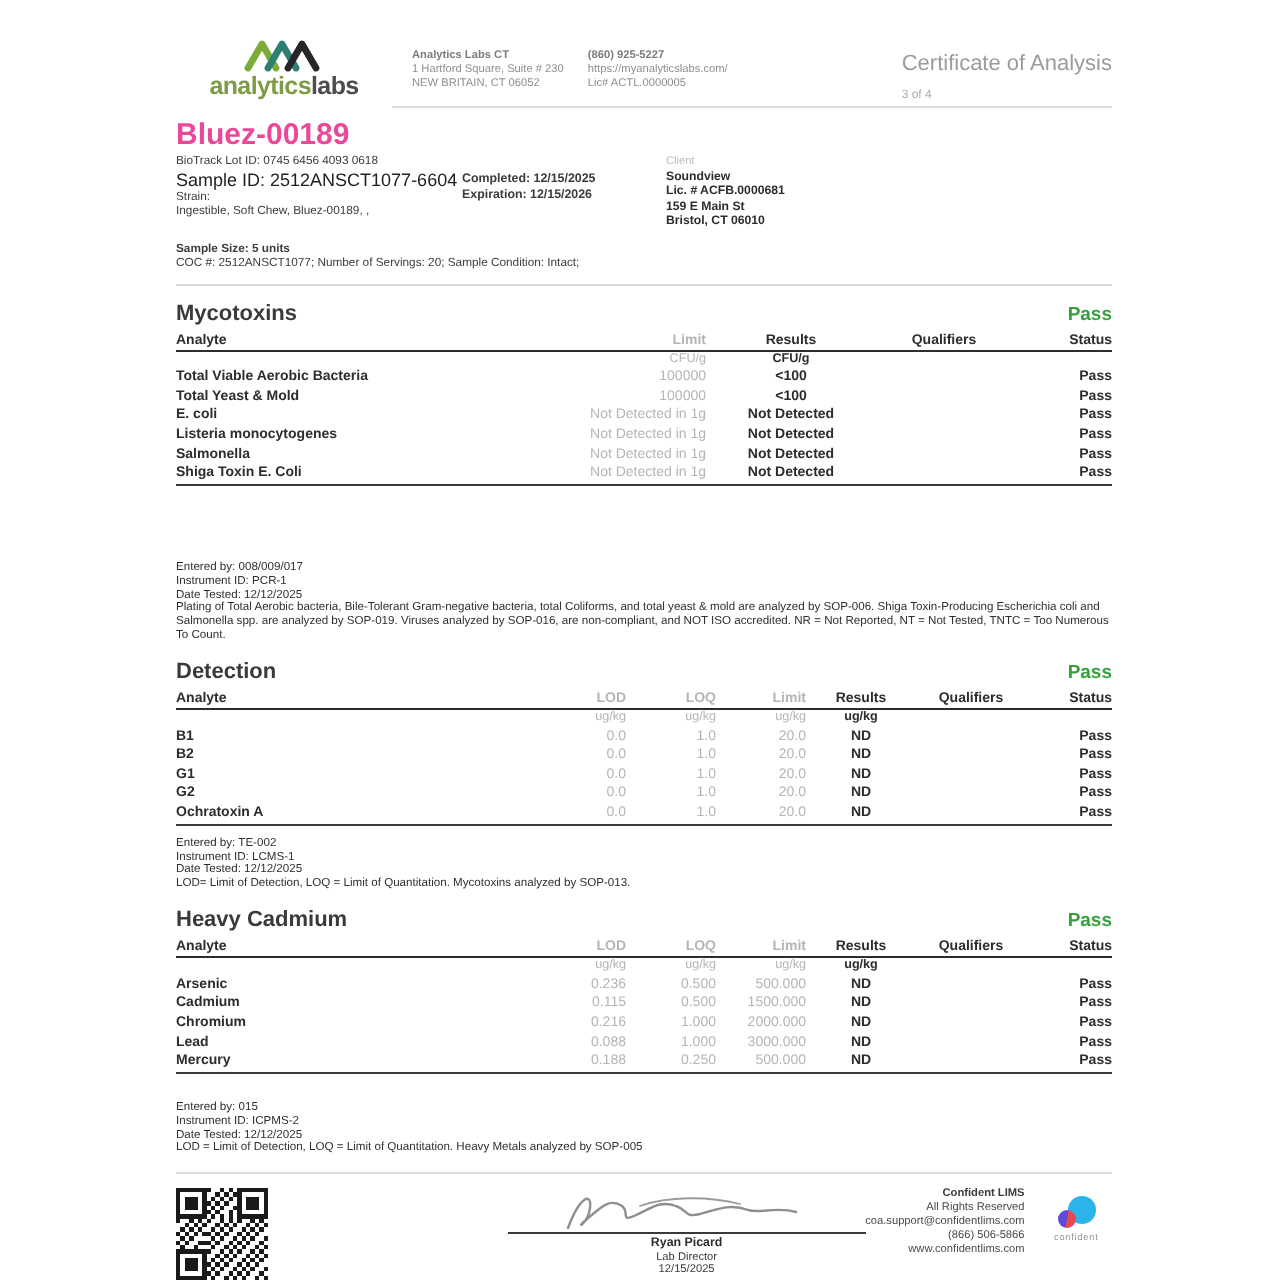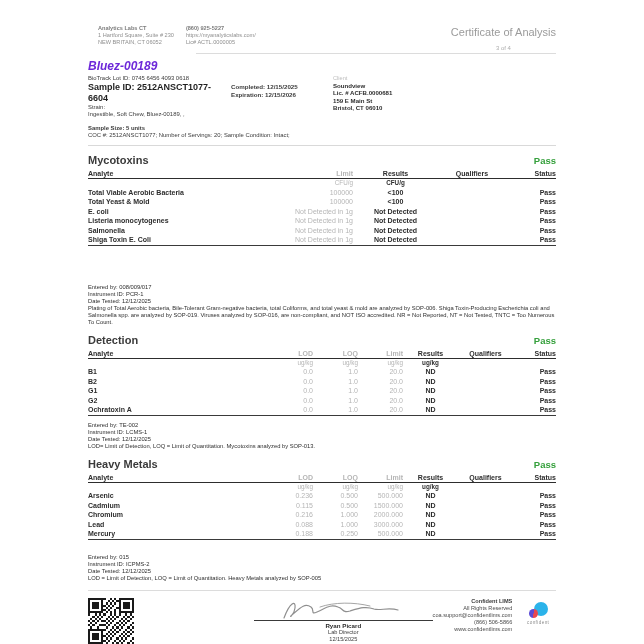--- a/index.html
+++ b/index.html
@@ -10,33 +10,33 @@
   
   .header{display:flex;align-items:flex-start;}
   .logo-block{width:108px;text-align:center;}
   .logo-svg{display:block;margin:0 auto;}
   .wordmark{font-size:12.5px;font-weight:bold;letter-spacing:-0.3px;line-height:13px;}
   .wm-a{color:#7d9c44;}
   .wm-b{color:#4d4d4d;}
   .lab-info{display:flex;gap:12px;margin-left:10px;margin-top:7px;
             font-size:5.6px;line-height:7px;color:#8f8f8f;}
   .lab-info .col div:first-child{color:#7c7c7c;font-weight:bold;}
-  .header-right{margin-left:auto;text-align:center;}
+  .header-right{margin-left:auto;text-align:left;}
   .coa-title{font-size:11px;color:#9b9b9b;margin-top:8px;}
   .page-num{font-size:6px;color:#adadad;margin-top:7px;}
   .header-rule{border-top:1px solid #dcdcdc;margin-left:108px;margin-top:2px;}
 
   
-  .sample-name{font-size:12px;font-weight:bold;color:#6d28d9;margin:5px 0 2px 0;font-style:italic;}
+  .sample-name{font-size:15px;font-weight:bold;color:#ec4899;margin:5px 0 2px 0;}
   .info-row{display:flex;}
   .info-col1{width:143px;}
   .info-col2{width:102px;padding-top:8px;}
   .info-col3{flex:1;}
   .tiny{font-size:5.9px;line-height:7px;color:#3c3c3c;}
-  .sample-id{font-size:9px;font-weight:bold;color:#1f1f1f;line-height:11px;}
+  .sample-id{font-size:9px;font-weight:normal;color:#1f1f1f;line-height:11px;}
   .bold-tiny{font-size:6.2px;font-weight:bold;color:#3c3c3c;line-height:8px;}
   .client-label{font-size:5.6px;color:#bcbcbc;line-height:7px;}
   .client-line{font-size:6.1px;font-weight:bold;color:#2d2d2d;line-height:7.4px;}
   .sample-size{margin-top:7px;font-weight:bold;}
   .divider{border-top:1px solid #d9d9d9;margin-top:6px;}
 
   
   .sec-head{display:flex;justify-content:space-between;align-items:baseline;margin-top:8px;}
   .sec-title{font-size:11px;font-weight:bold;color:#3a3a3a;}
   .sec-status{font-size:9.5px;font-weight:bold;}
@@ -75,20 +75,28 @@
   .cl-small{position:absolute;left:0;bottom:1px;width:9px;height:9px;border-radius:50%;
             background:linear-gradient(100deg,#5b4bd6 48%,#e8484f 52%);}
   .cl-caption{font-size:4.6px;letter-spacing:0.4px;color:#8f8f8f;text-align:center;margin-top:1px;}
 </style>
 </head>
 <body>
 
 <div class="content">
 
   <div class="header">
+    <div class="logo-block">
+      <svg class="logo-svg" width="60" height="19" viewBox="0 0 60 19">
+        <path d="M12 16 L19 4 L26 16" stroke="#7cab39" stroke-width="3.4" fill="none" stroke-linecap="round" stroke-linejoin="round"></path>
+        <path d="M22 16 L29 4 L36 16" stroke="#2e7f72" stroke-width="3.4" fill="none" stroke-linecap="round" stroke-linejoin="round"></path>
+        <path d="M32 16 L39 4 L46 16" stroke="#26262a" stroke-width="3.4" fill="none" stroke-linecap="round" stroke-linejoin="round"></path>
+      </svg>
+      <div class="wordmark"><span class="wm-a">analytics</span><span class="wm-b">labs</span></div>
+    </div>
     <div class="lab-info">
       <div class="col">
         <div>Analytics Labs CT</div>
         <div>1 Hartford Square, Suite # 230</div>
         <div>NEW BRITAIN, CT 06052</div>
       </div>
       <div class="col">
         <div>(860) 925-5227</div>
         <div>https://myanalyticslabs.com/</div>
         <div>Lic# ACTL.0000005</div>
@@ -268,21 +276,21 @@
         </div>
         <div class="notes">
           <div>Entered by: TE-002</div>
           <div>Instrument ID: LCMS-1</div>
           <div>Date Tested: 12/12/2025</div>
           <div class="method-note">LOD= Limit of Detection, LOQ = Limit of Quantitation. Mycotoxins analyzed by SOP-013.</div>
         </div>
       </section>
       <section>
         <div class="sec-head">
-          <div class="sec-title">Heavy Metals</div>
+          <div class="sec-title">Heavy Cadmium</div>
           <div class="sec-status" style="color: rgb(53, 160, 60);">Pass</div>
         </div>
         <div class="t-head">
           <div class="cell al" style="flex: 1 1 0px;">Analyte</div>
           <div class="cell ar muted" style="flex: 0 0 120px;">LOD</div>
           <div class="cell ar muted" style="flex: 0 0 45px;">LOQ</div>
           <div class="cell ar muted" style="flex: 0 0 45px;">Limit</div>
           <div class="cell ac" style="flex: 0 0 55px;">Results</div>
           <div class="cell ac" style="flex: 0 0 55px;">Qualifiers</div>
           <div class="cell ar" style="flex: 0 0 43px;">Status</div>

